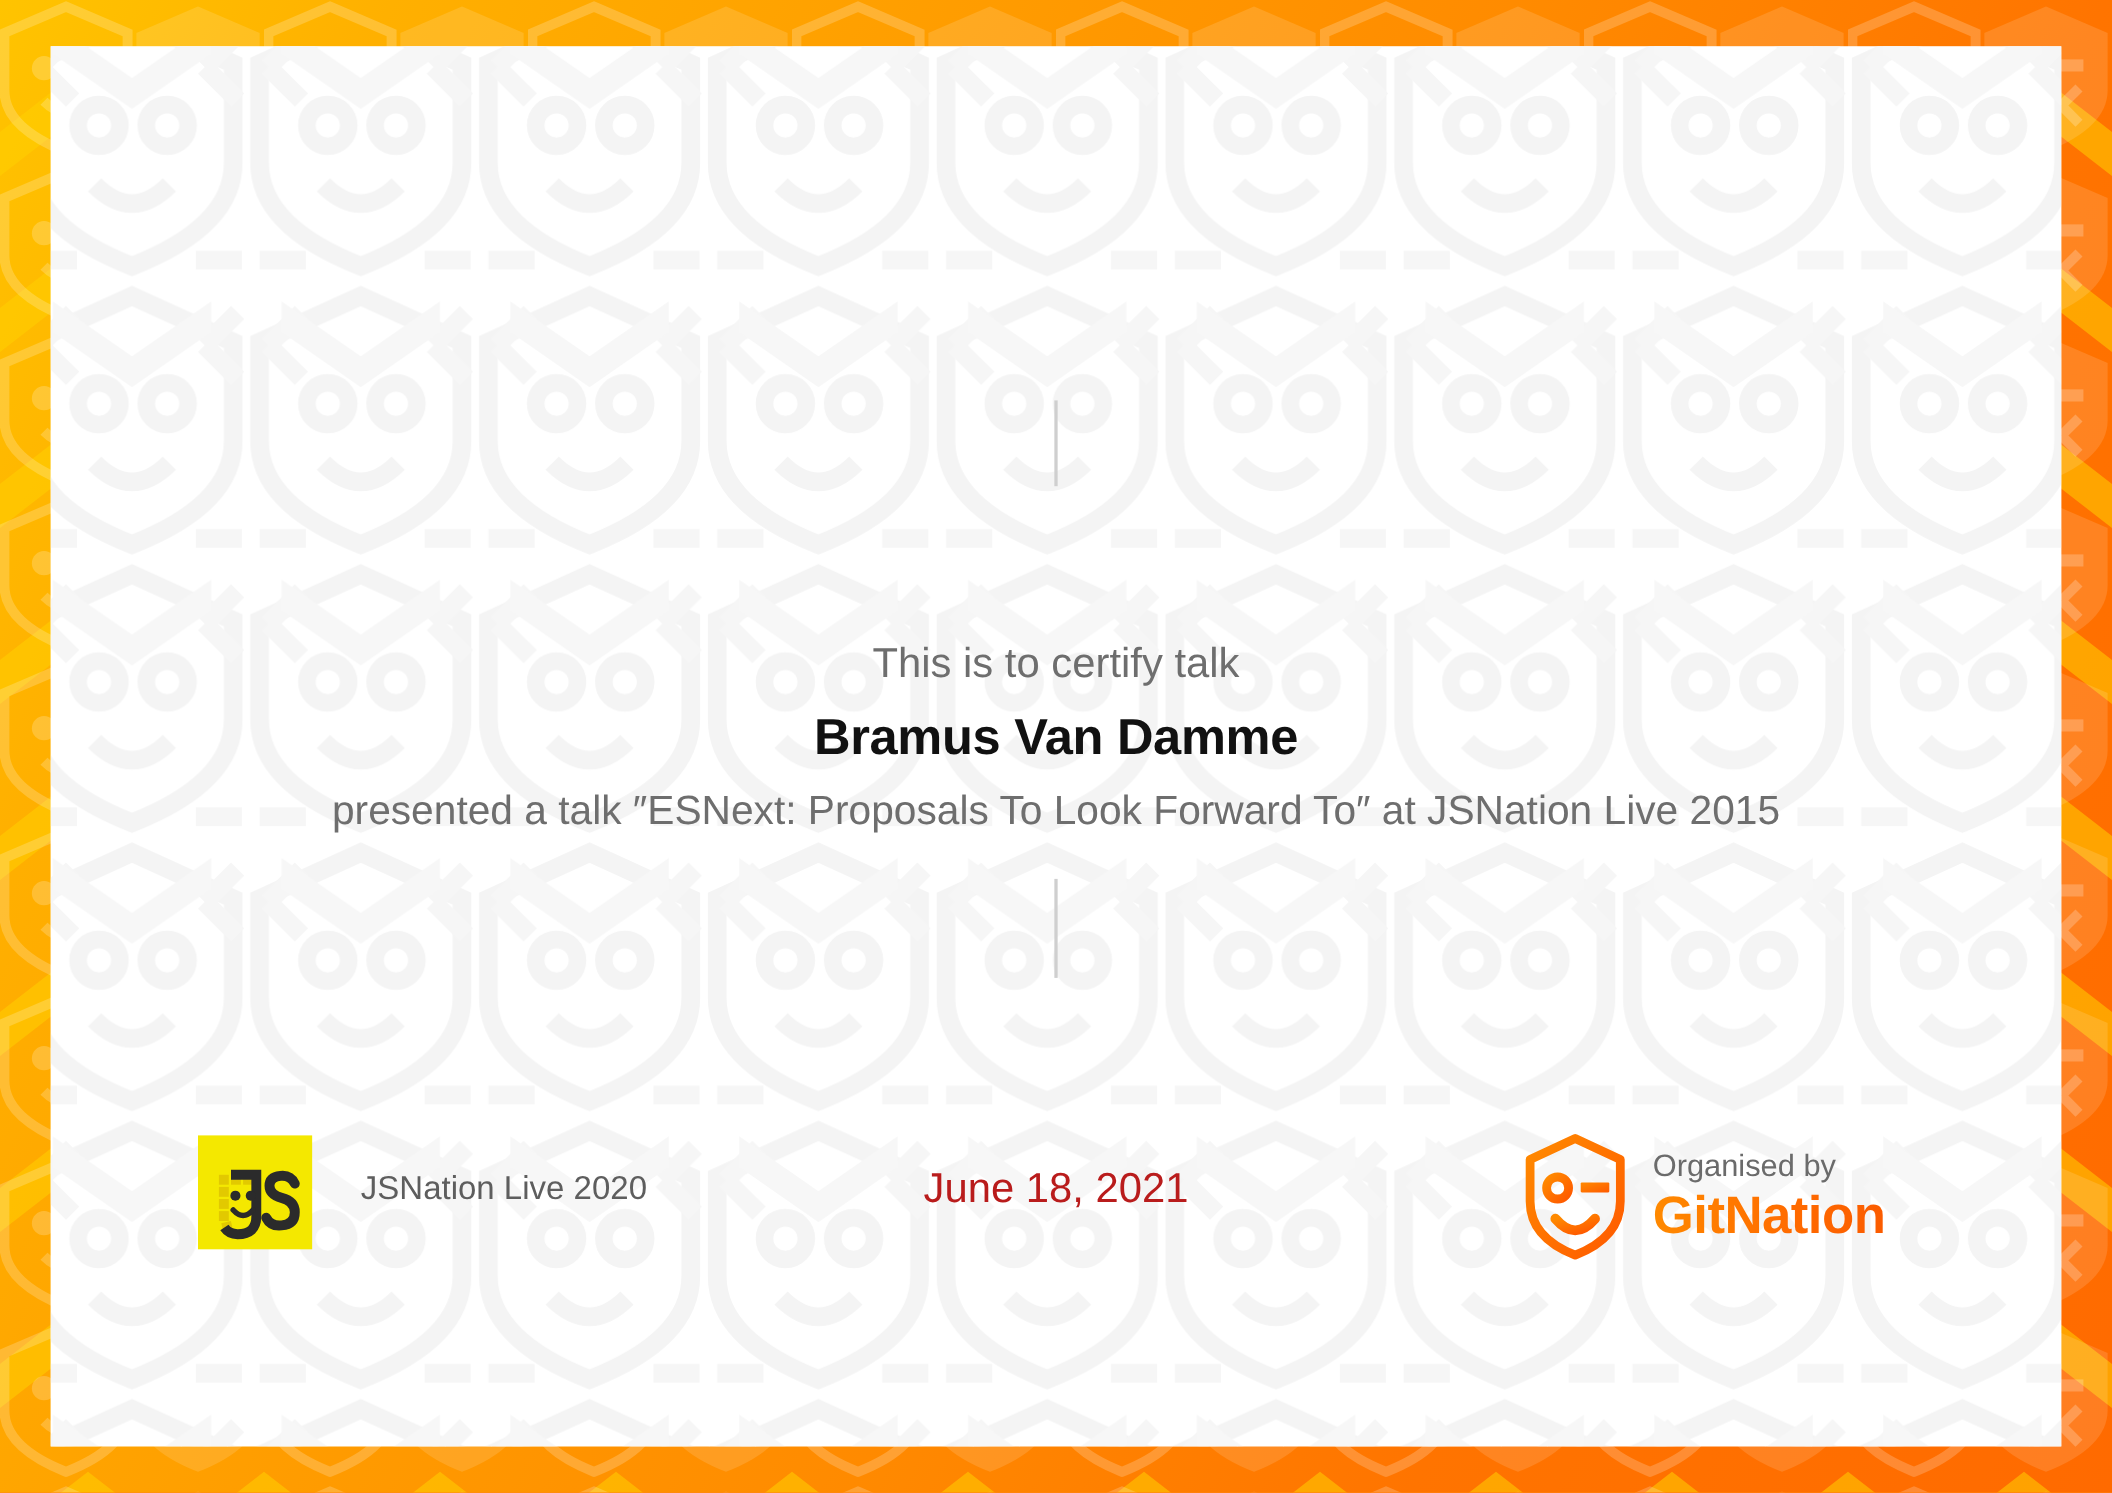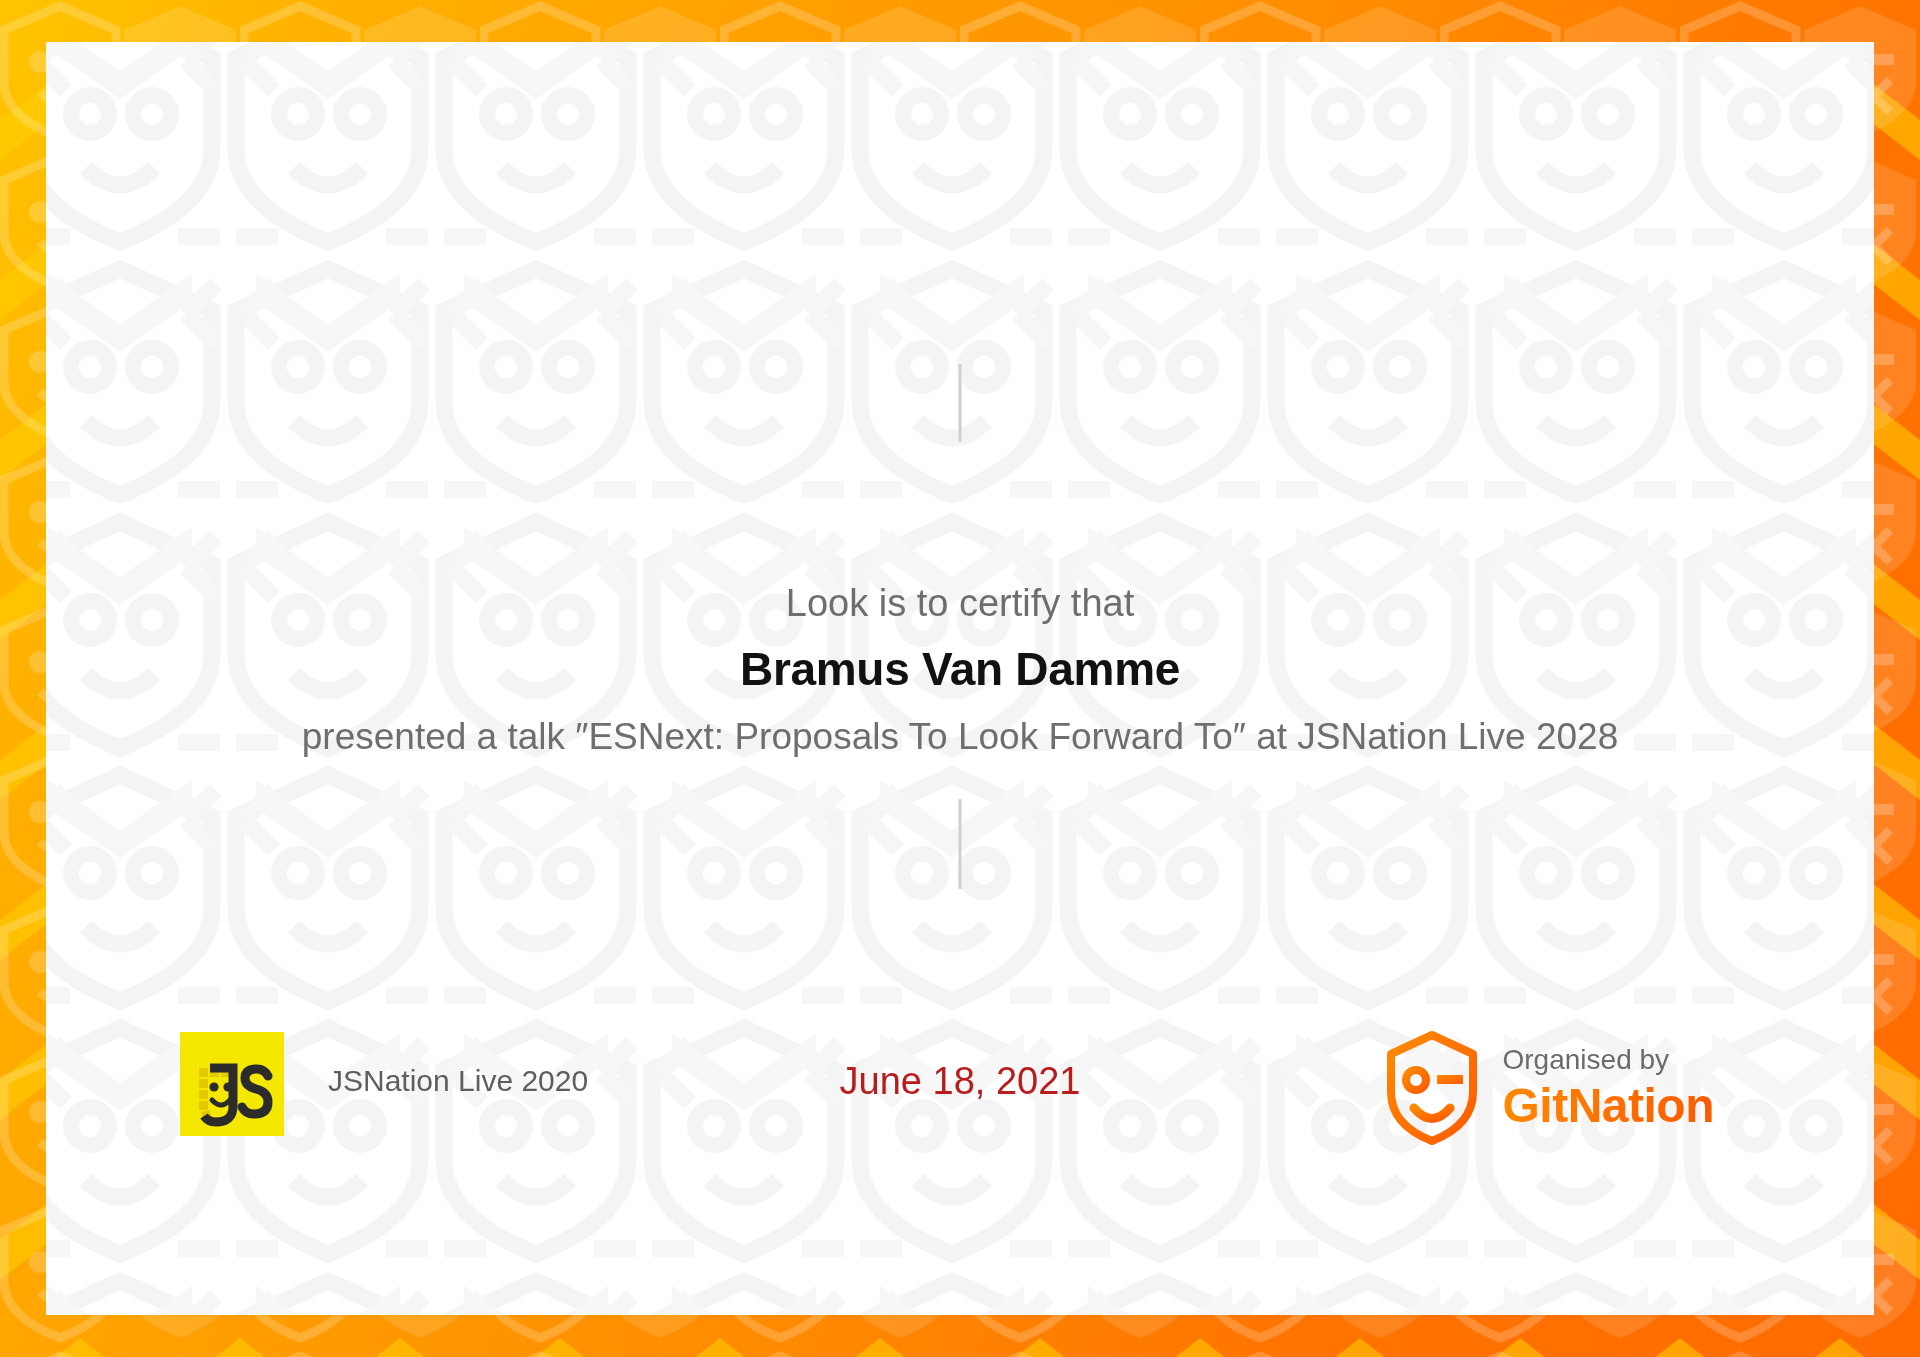--- a/index.html
+++ b/index.html
@@ -226,25 +226,25 @@
       <rect x="0" y="0" width="1828" height="1273" fill="url(#wmPat)"></rect>
       <rect x="0" y="0" width="1828" height="1273" fill="url(#wmPat2)"></rect>
       <rect x="0" y="0" width="1828" height="1273" fill="url(#wmPat3)"></rect>
     </svg>
 
     <div id="card-content">
 
 
       <div class="divider" id="divider-top"></div>
 
-      <p id="certify-line">Look is to certify that</p>
+      <p id="certify-line">This is to certify talk</p>
 
       <p id="recipient-name">Bramus Van Damme</p>
 
-      <p id="talk-line">presented a talk ″ESNext: Proposals To Look Forward To″ at JSNation Live 2028</p>
+      <p id="talk-line">presented a talk ″ESNext: Proposals To Look Forward To″ at JSNation Live 2015</p>
 
       <div class="divider" id="divider-bottom"></div>
 
       <div id="footer">
 
         <div id="event-block">
 
           <svg id="js-logo" viewBox="0 0 104 104" aria-hidden="true">
             <rect x="0" y="0" width="104" height="104" fill="#F4E800"></rect>
 

